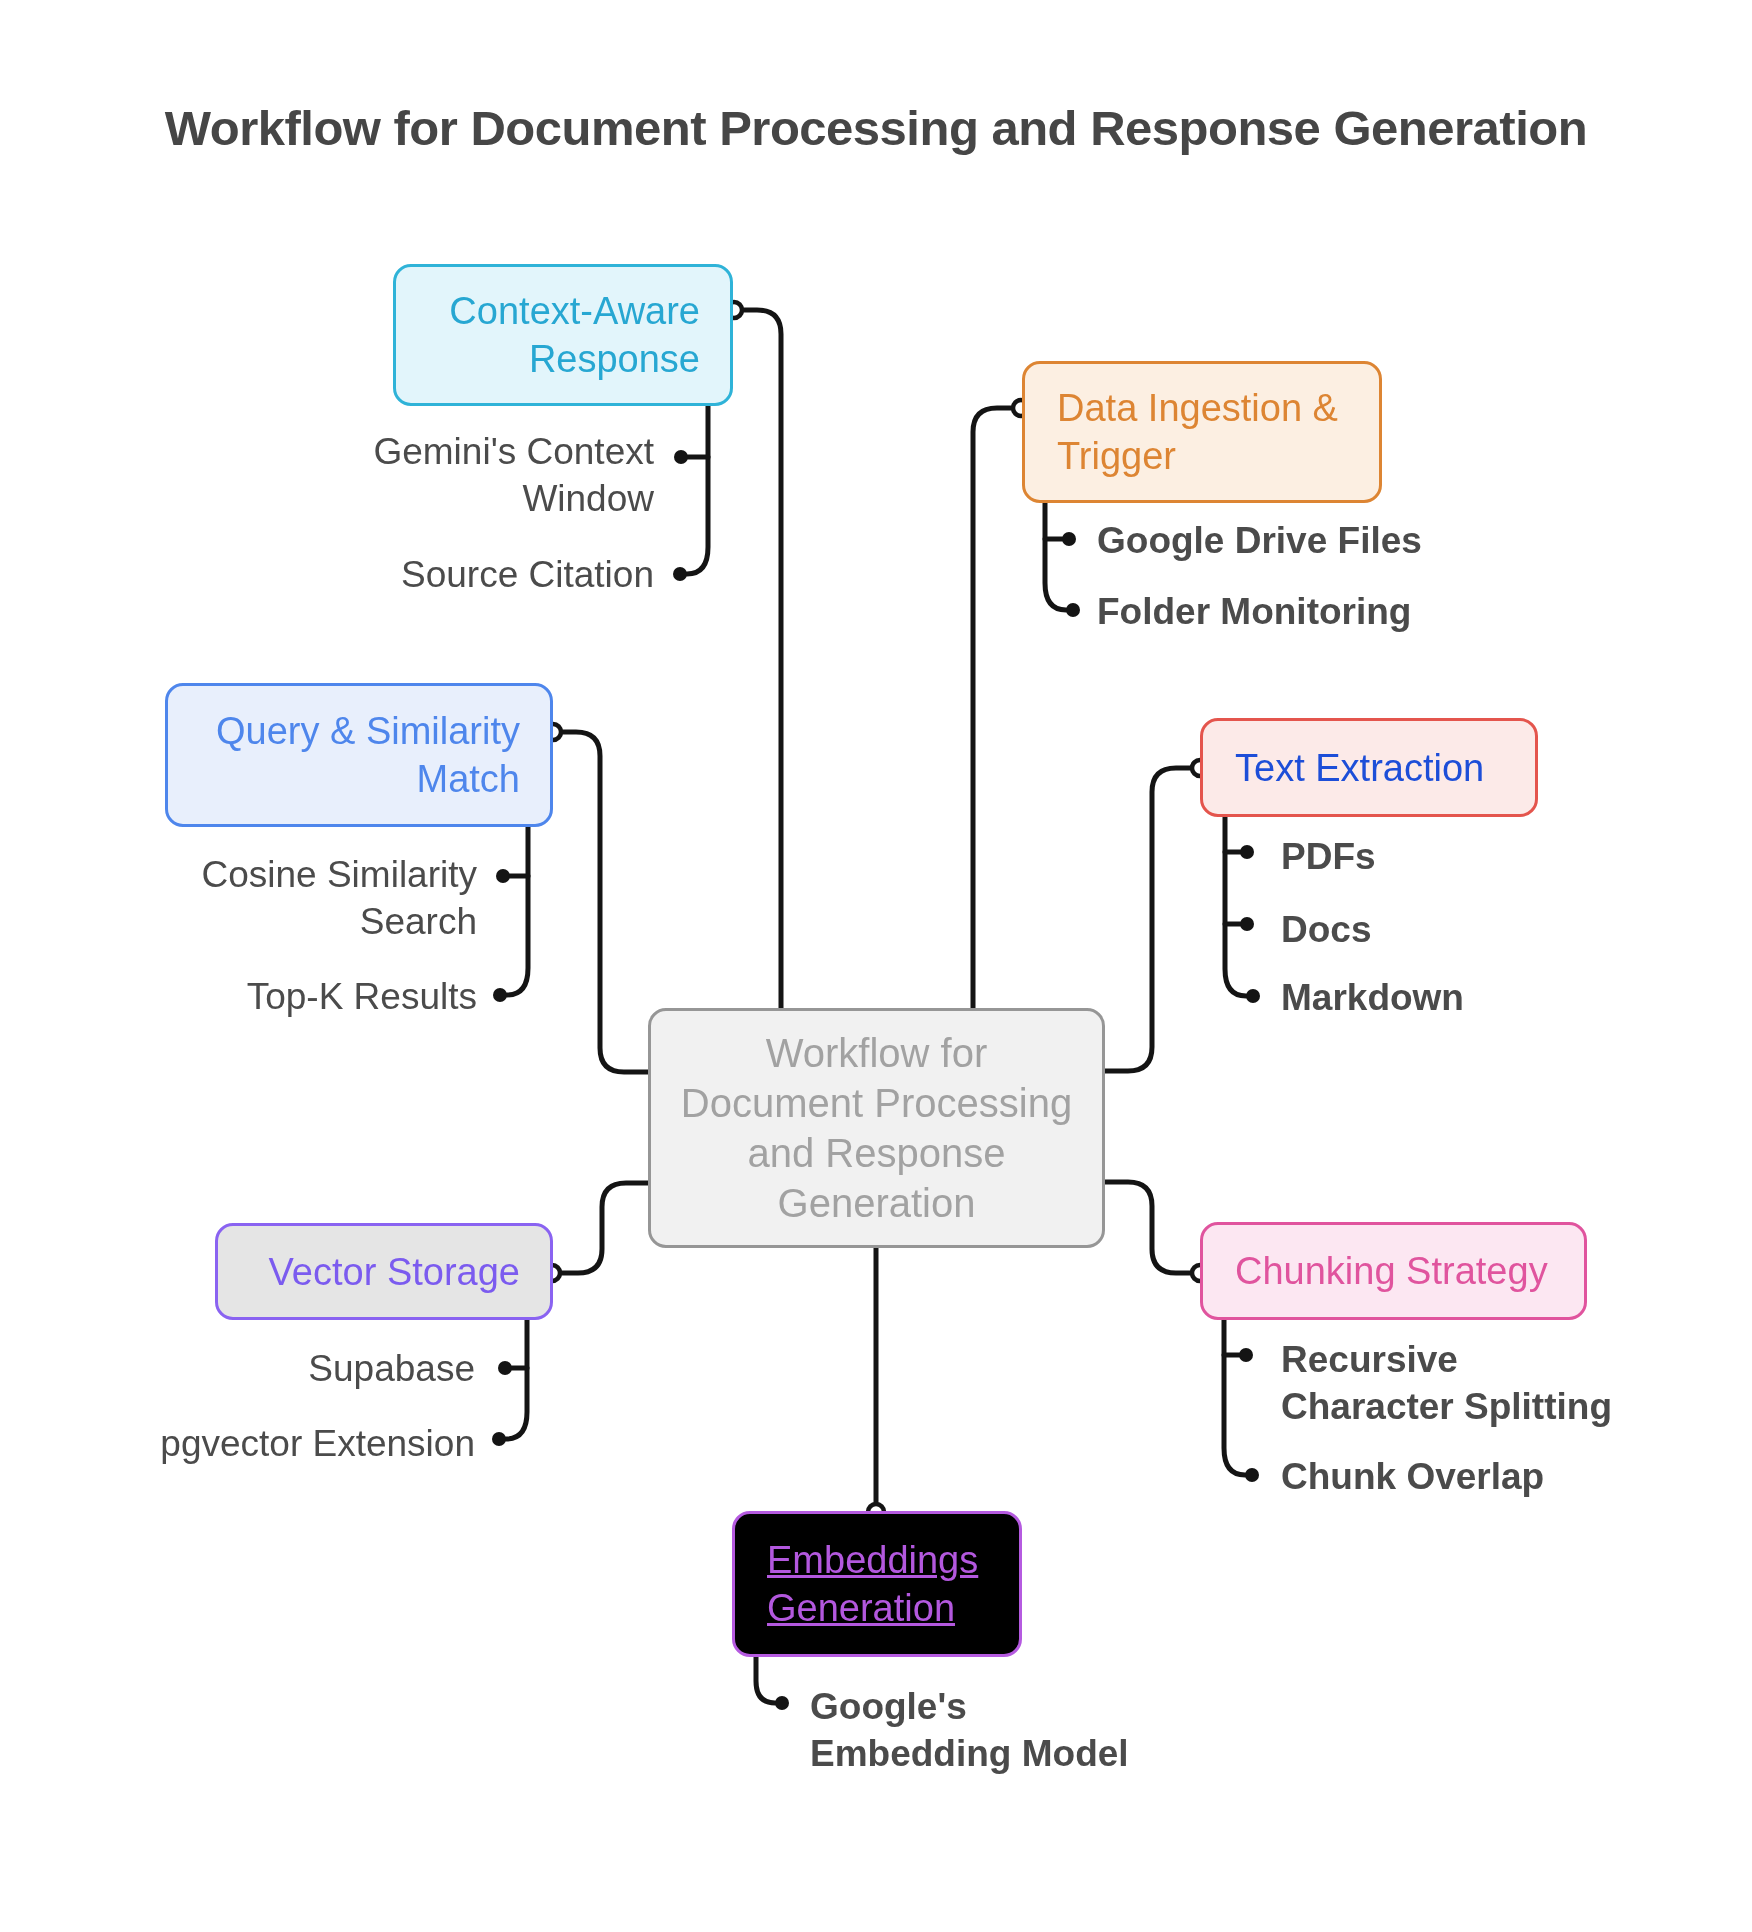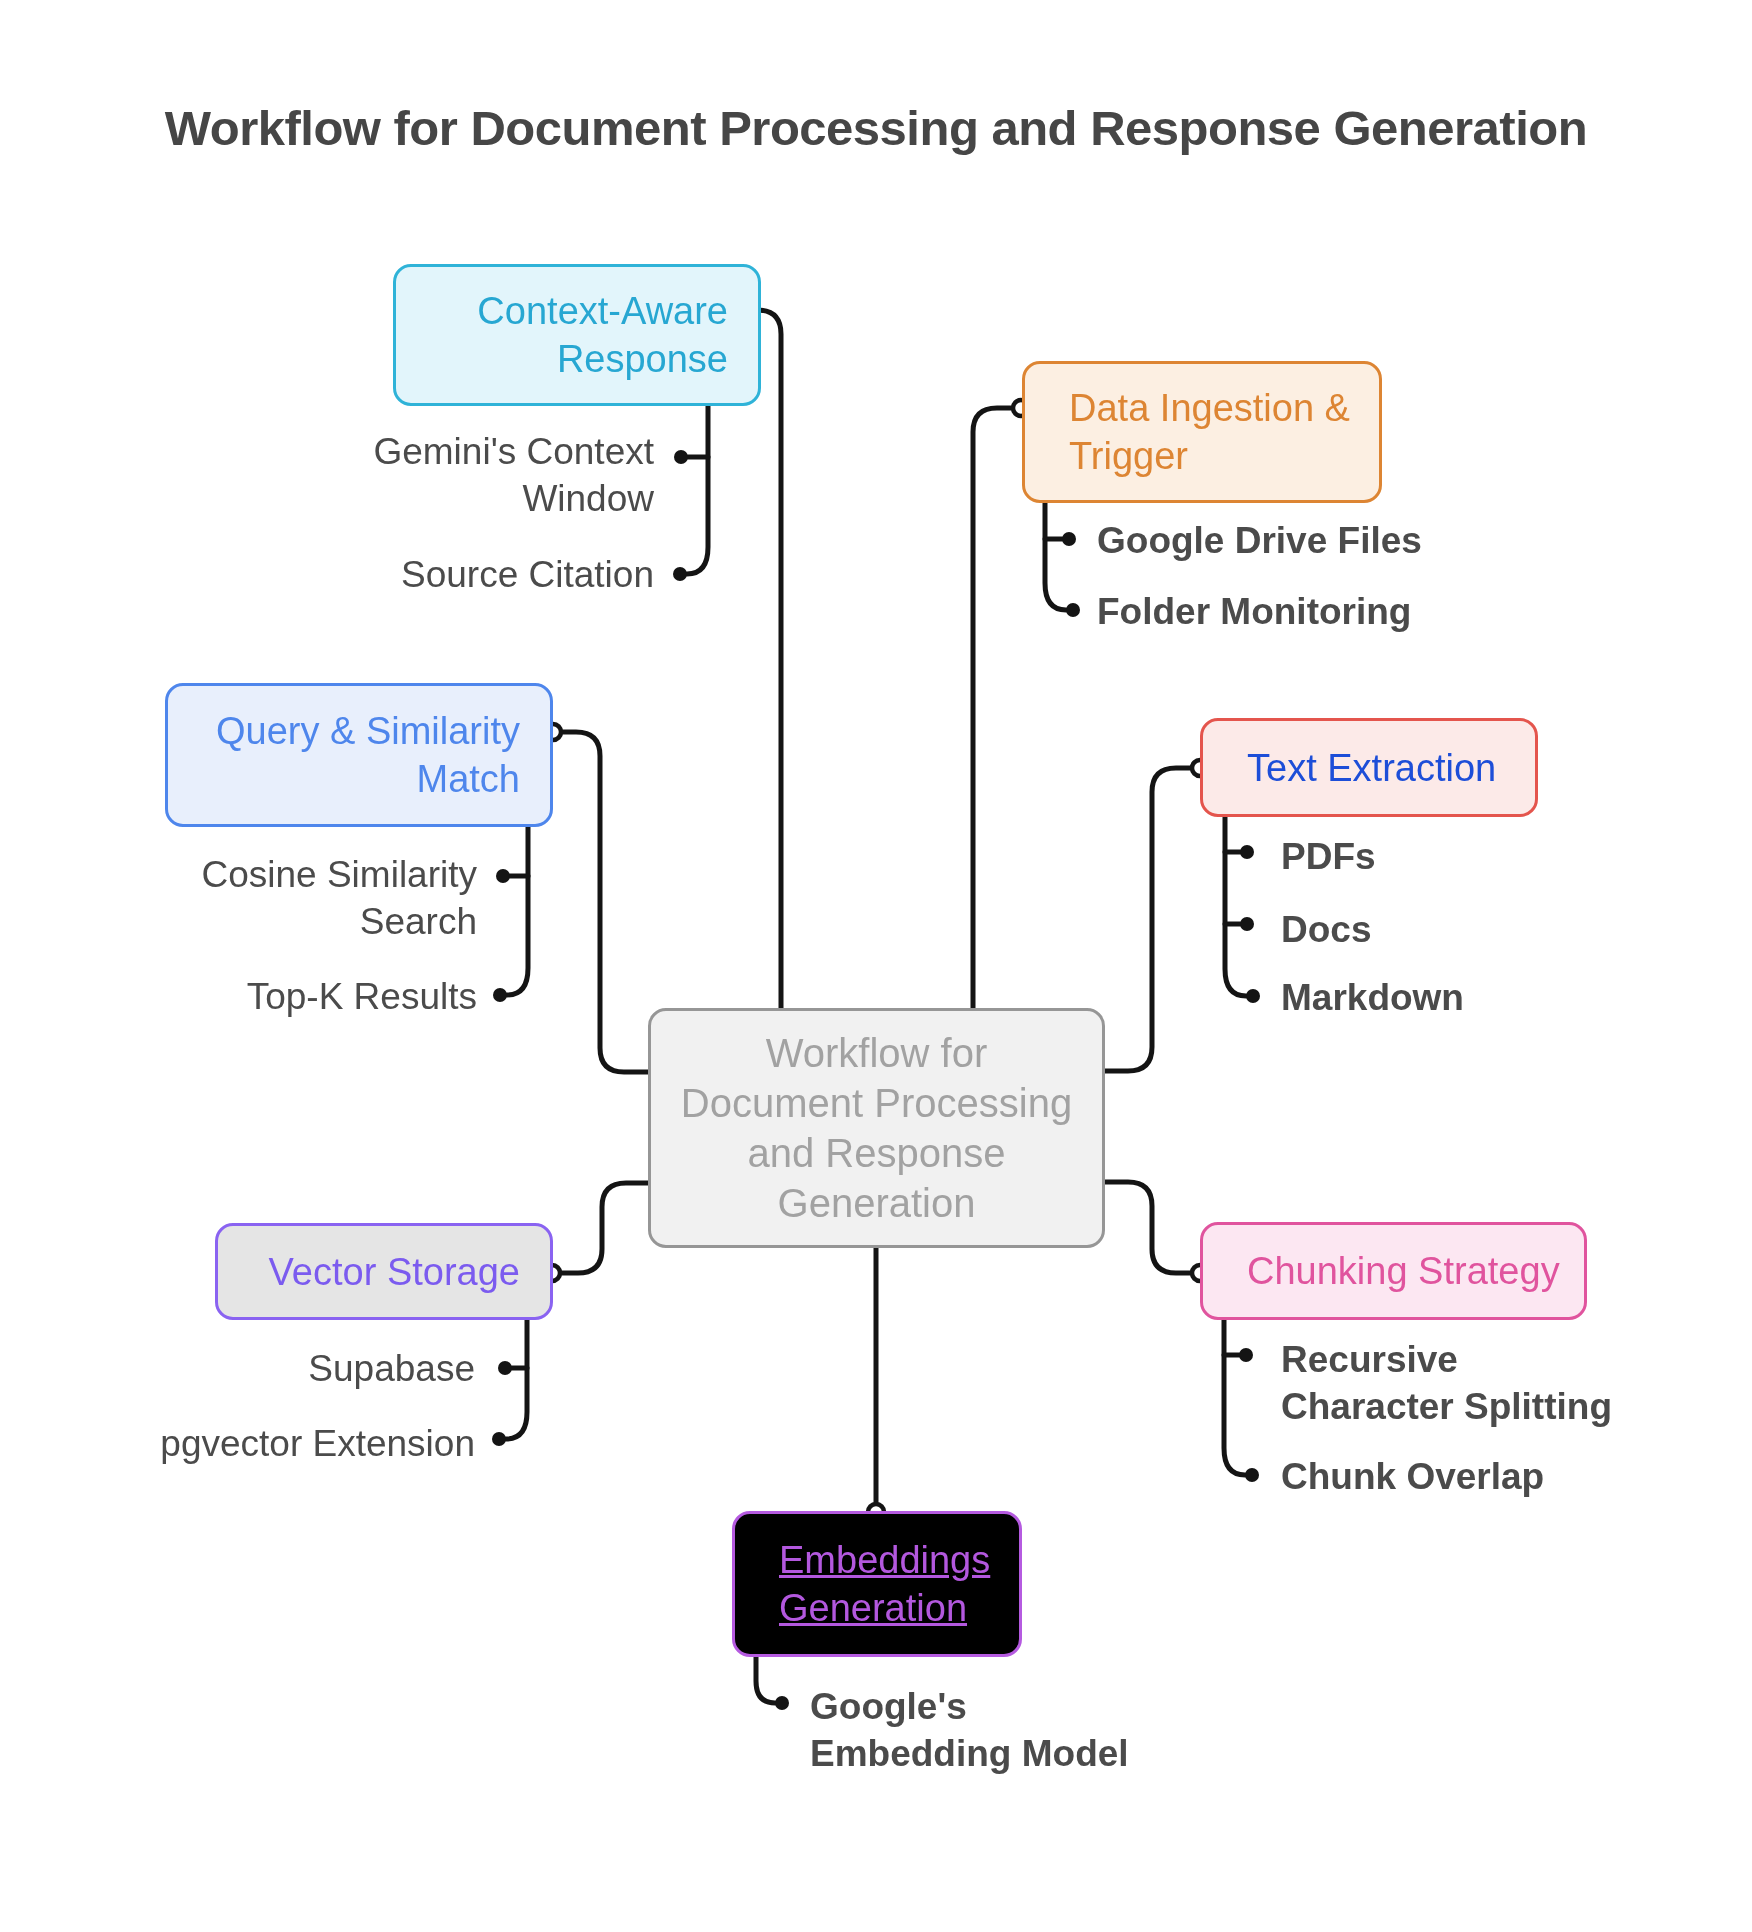--- a/index.html
+++ b/index.html
@@ -18,21 +18,21 @@
   svg.wires circle.ring { fill:#ffffff; stroke:#141414; stroke-width:4.5px; }
 
   .node {
     position:absolute; box-sizing:border-box;
     border:3.5px solid; border-radius:18px;
     display:flex; align-items:center;
     font-size:38px; line-height:48px;
   }
   .node .lbl { width:100%; white-space:pre-line; }
   .t-right { text-align:right; padding-right:30px; padding-left:20px; }
-  .t-left  { text-align:left;  padding-left:44px;  padding-right:20px; }
+  .t-left  { text-align:left;  padding-left:32px;  padding-right:20px; }
   .t-center{ text-align:center; padding:0 16px; }
 
   .cyan    { border-color:#2fb3d8; background:#e2f5fb; color:#27a7d2; }
   .orange  { border-color:#dd8533; background:#fcefe2; color:#dd8533; }
   .blue    { border-color:#4e86ec; background:#e8effc; color:#4e86ec; }
   .red     { border-color:#e4554d; background:#fceae8; color:#1d4ed8; }
   .purple  { border-color:#8a63f1; background:#e5e5e5; color:#7b5bef; }
   .pink    { border-color:#e0549e; background:#fce7f2; color:#e0549e; }
   .magenta { border-color:#b55ae0; background:#000000; color:#b358de;text-decoration:underline; }
   .gray    { border-color:#969696; background:#f1f1f1; color:#a2a2a2; border-width:3px;
@@ -119,21 +119,21 @@
     </g>
   </svg>
 
   <div class="node gray t-center" style="left:648px; top:1008px; width:457px; height:240px;">
     <div class="lbl">Workflow for
 Document Processing
 and Response
 Generation</div>
   </div>
 
-  <div class="node cyan t-right" style="left:393px; top:264px; width:368px; height:142px;">
+  <div class="node cyan t-right" style="left:393px; top:264px; width:340px; height:142px;">
     <div class="lbl">Context-Aware
 Response</div>
   </div>
 
   <div class="node orange t-left" style="left:1022px; top:361px; width:360px; height:142px;">
     <div class="lbl">Data Ingestion &amp;
 Trigger</div>
   </div>
 
   <div class="node blue t-right" style="left:165px; top:683px; width:388px; height:144px;">

